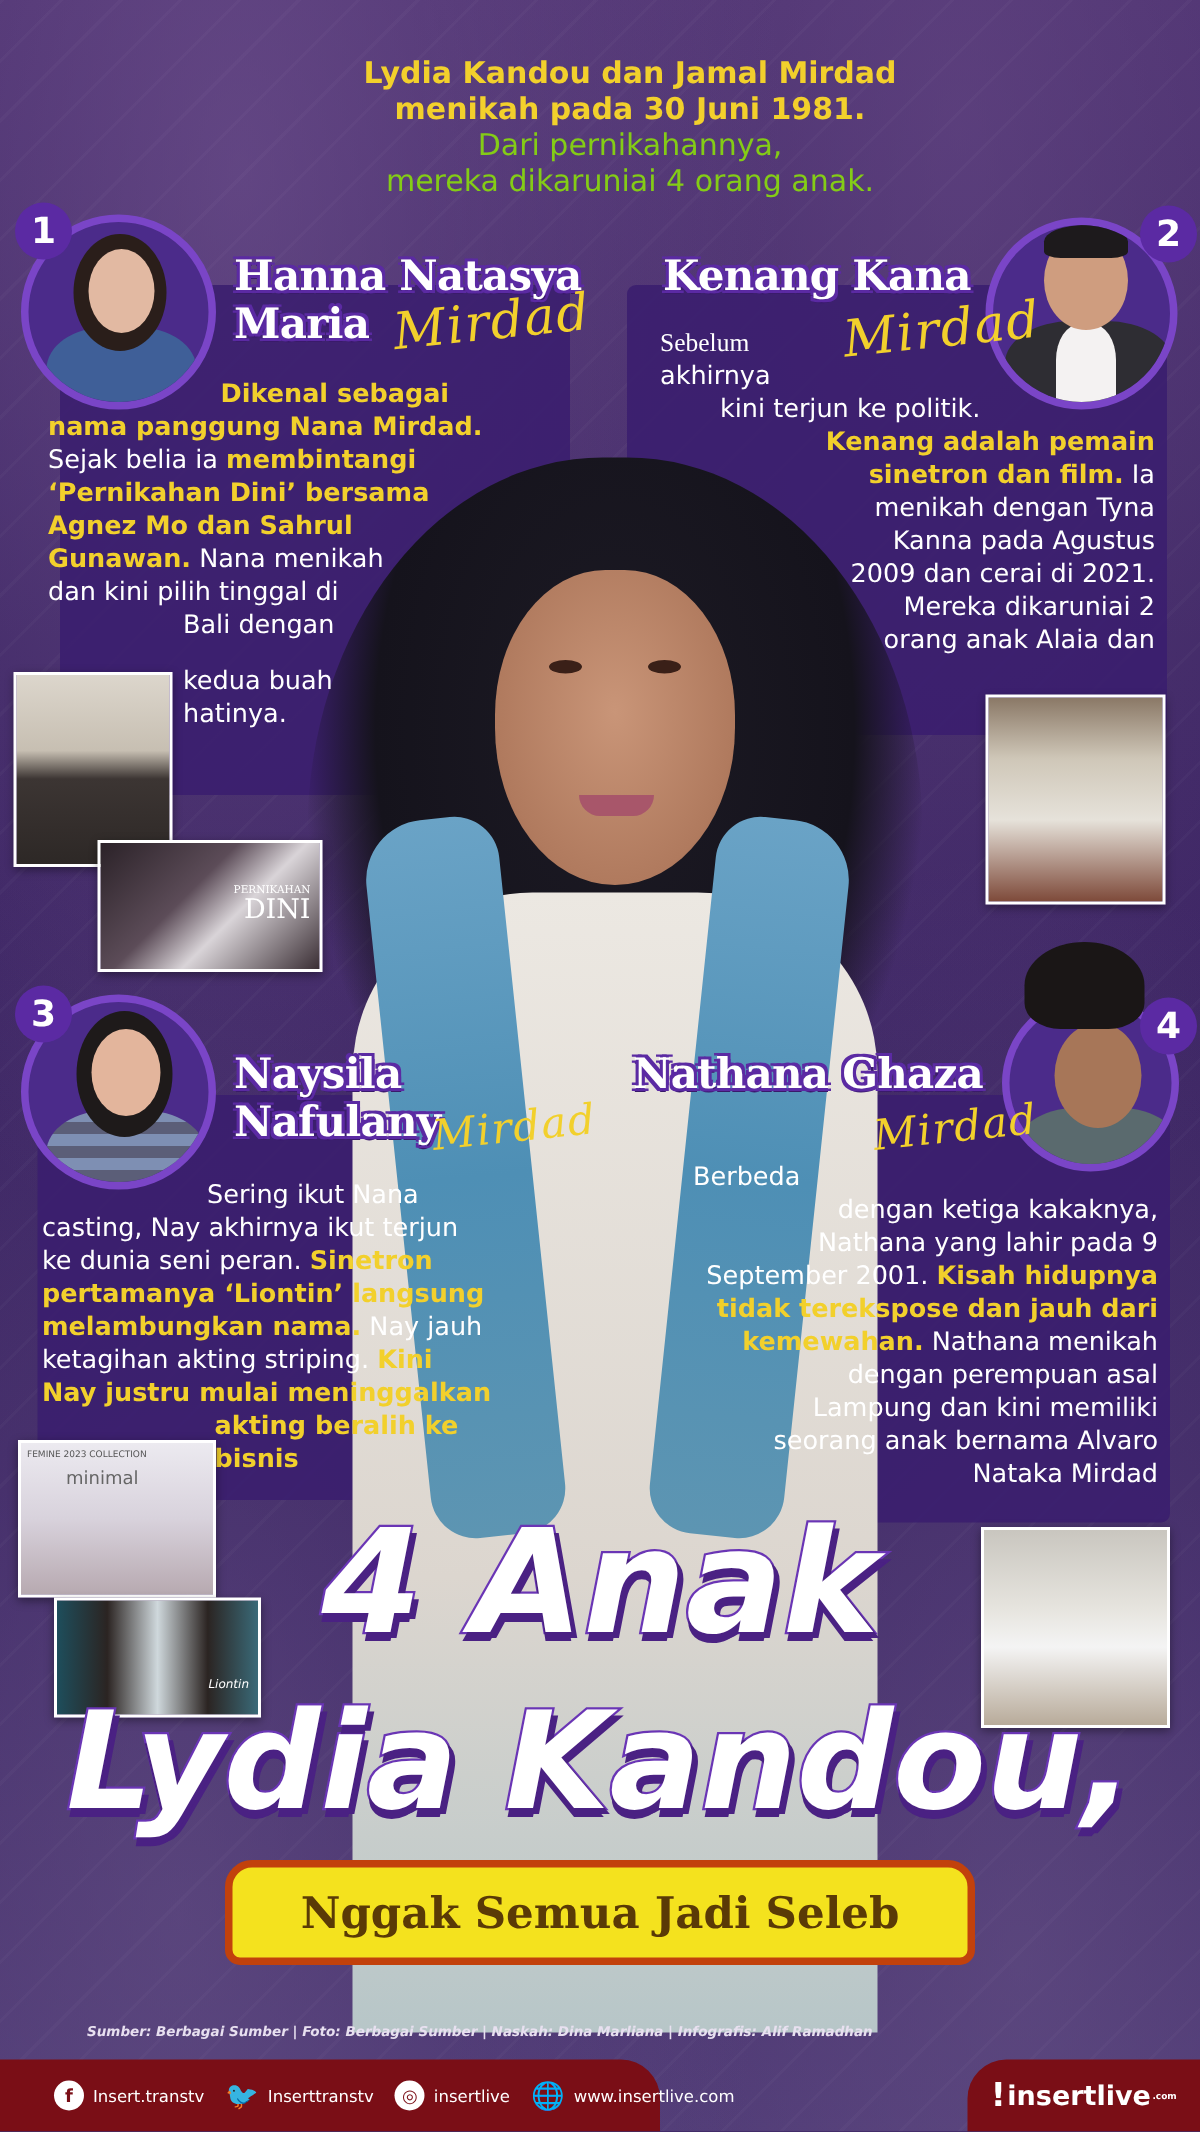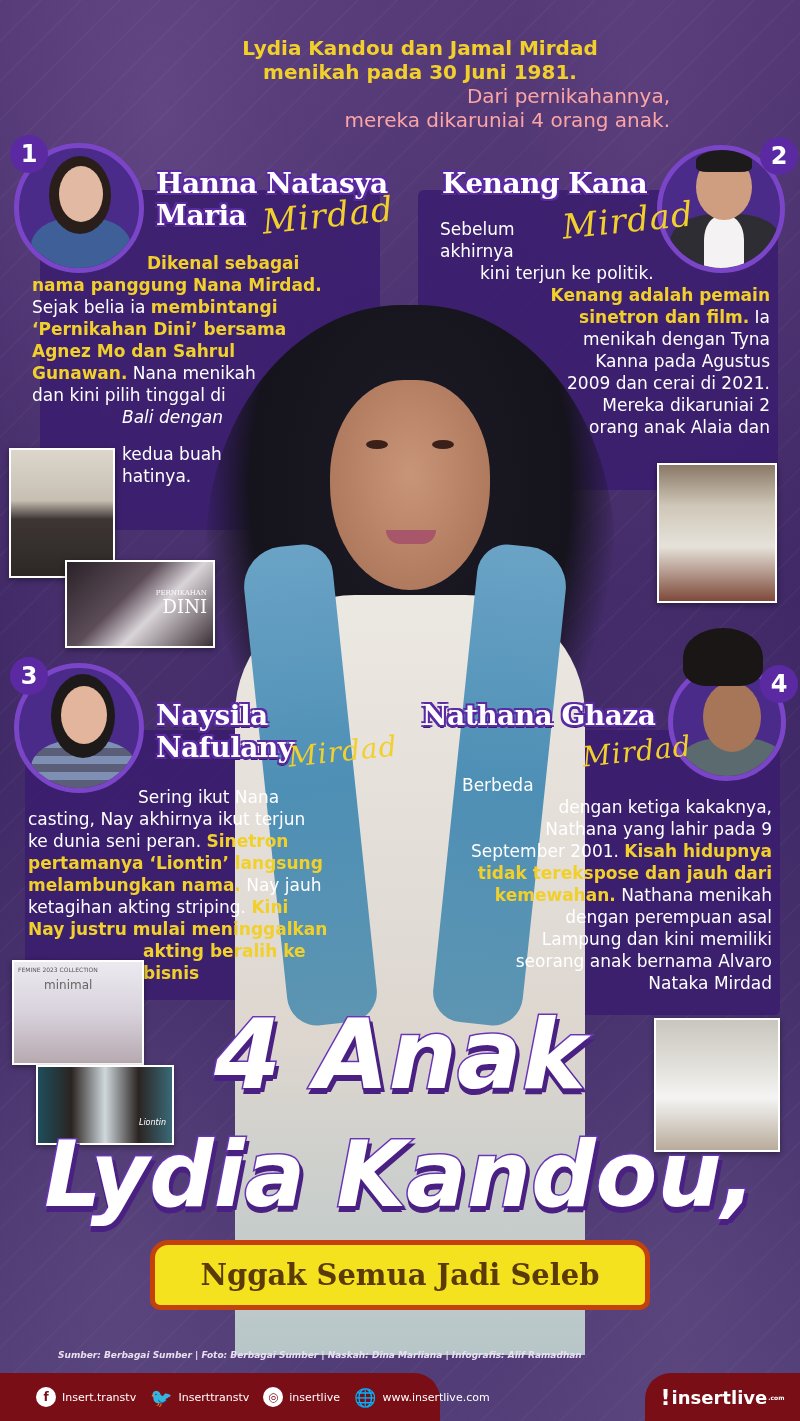--- a/index.html
+++ b/index.html
@@ -58,21 +58,21 @@
     position: absolute; left: 260px; top: 240px; width: 90px; height: 480px;
     background: linear-gradient(180deg, #6aa3c6, #4e8fb5 50%, #5d95b2);
     border-radius: 30px 40px 30px 30px; transform: rotate(6deg);
   }
   
   .intro {
     position: absolute; left: 170px; top: 36px; width: 500px;
     text-align: center; font-size: 20px; line-height: 24px;
   }
   .intro .hl { color: #f2d02c; font-weight: bold; display: block; }
-  .intro .plain { color: #fca5a5; display: block; text-align: right; }
+  .intro .plain { color: #84cc16; display: block; }
   .avatar {
     position: absolute; border-radius: 50%; border: 5px solid #7a45c7;
     background: #4b2b8a; overflow: hidden;
   }
   .avatar .p-head { position: absolute; border-radius: 50%; }
   .avatar .p-body { position: absolute; border-radius: 40% 40% 0 0; }
   .num-badge {
     position: absolute; width: 38px; height: 38px; border-radius: 50%;
     background: #5b2aa3; color: #fff; font-weight: bold; font-size: 24px;
     display: flex; align-items: center; justify-content: center;
@@ -176,41 +176,41 @@
 </div>
 <div class="surname" style="left:262px;top:195px;">Mirdad</div>
 <div class="desc" style="left:32px;top:252px;width:345px;">
   <div style="padding-left:115px;"><span class="y">Dikenal sebagai</span></div>
   <div><span class="y">nama panggung Nana Mirdad.</span></div>
   <div><span>Sejak belia ia </span><span class="y">membintangi</span></div>
   <div><span class="y">‘Pernikahan Dini’ bersama</span></div>
   <div><span class="y">Agnez Mo dan Sahrul</span></div>
   <div><span class="y">Gunawan.</span><span> Nana menikah</span></div>
   <div><span>dan kini pilih tinggal di</span></div>
-  <div style="padding-left:90px;font-style:italic;"><span>Bali dengan</span></div>
+  <div style="padding-left:90px;"><span>Bali dengan</span></div>
   <div style="padding-left:90px;margin-top:15px;"><span>kedua buah</span></div>
   <div style="padding-left:90px;"><span>hatinya.</span></div>
 </div>
 <div class="photo" style="left:9px;top:448px;width:106px;height:130px;background:linear-gradient(180deg,#dcd6cc 0%,#c7bfb2 40%,#3c3533 55%,#2d2826 100%);"></div>
 <div class="photo" style="left:65px;top:540px;width:150px;height:88px;background:linear-gradient(135deg,#2b2228 0%,#5c4c58 40%,#d9d4d8 60%,#3a2e34 100%);margin-top:20px;">
   <div class="cap" style="top:28px;font-size:7px;">PERNIKAHAN</div>
   <div class="cap" style="top:36px;font-size:18px;">DINI</div>
 </div>
 
 <div class="avatar" style="left:657px;top:145px;width:128px;height:128px;">
   <div class="p-body" style="left:8px;top:64px;width:112px;height:70px;background:#2e2d33;"></div>
   <div class="p-body" style="left:42px;top:66px;width:40px;height:60px;background:#f4f2f2;"></div>
   <div class="p-head" style="left:34px;top:4px;width:56px;height:66px;background:#cf9d7f;"></div>
   <div class="p-head" style="left:34px;top:0px;width:56px;height:22px;background:#1d1a1c;border-radius:50% 50% 20% 20%;"></div>
 </div>
 <div class="num-badge" style="left:760px;top:137px;">2</div>
 <div class="name" style="left:442px;top:168px;">Kenang Kana</div>
 <div class="surname" style="left:562px;top:200px;">Mirdad</div>
 <div class="desc" style="left:440px;top:218px;width:330px;text-align:right;">
-  <div style="text-align:left;"><span>Sebelum</span></div>
+  <div style="text-align:left;font-family:Liberation Serif, serif;"><span>Sebelum</span></div>
   <div style="text-align:left;"><span>akhirnya</span></div>
   <div style="text-align:left;padding-left:40px;"><span>kini terjun ke politik.</span></div>
   <div><span class="y">Kenang adalah pemain</span></div>
   <div><span class="y">sinetron dan film.</span><span> Ia</span></div>
   <div><span>menikah dengan Tyna</span></div>
   <div><span>Kanna pada Agustus</span></div>
   <div><span>2009 dan cerai di 2021.</span></div>
   <div><span>Mereka dikaruniai 2</span></div>
   <div><span>orang anak Alaia dan</span></div>
   <div style="text-align:right;padding-left:148px;margin-top:28px;"><span>Aluna</span></div>

